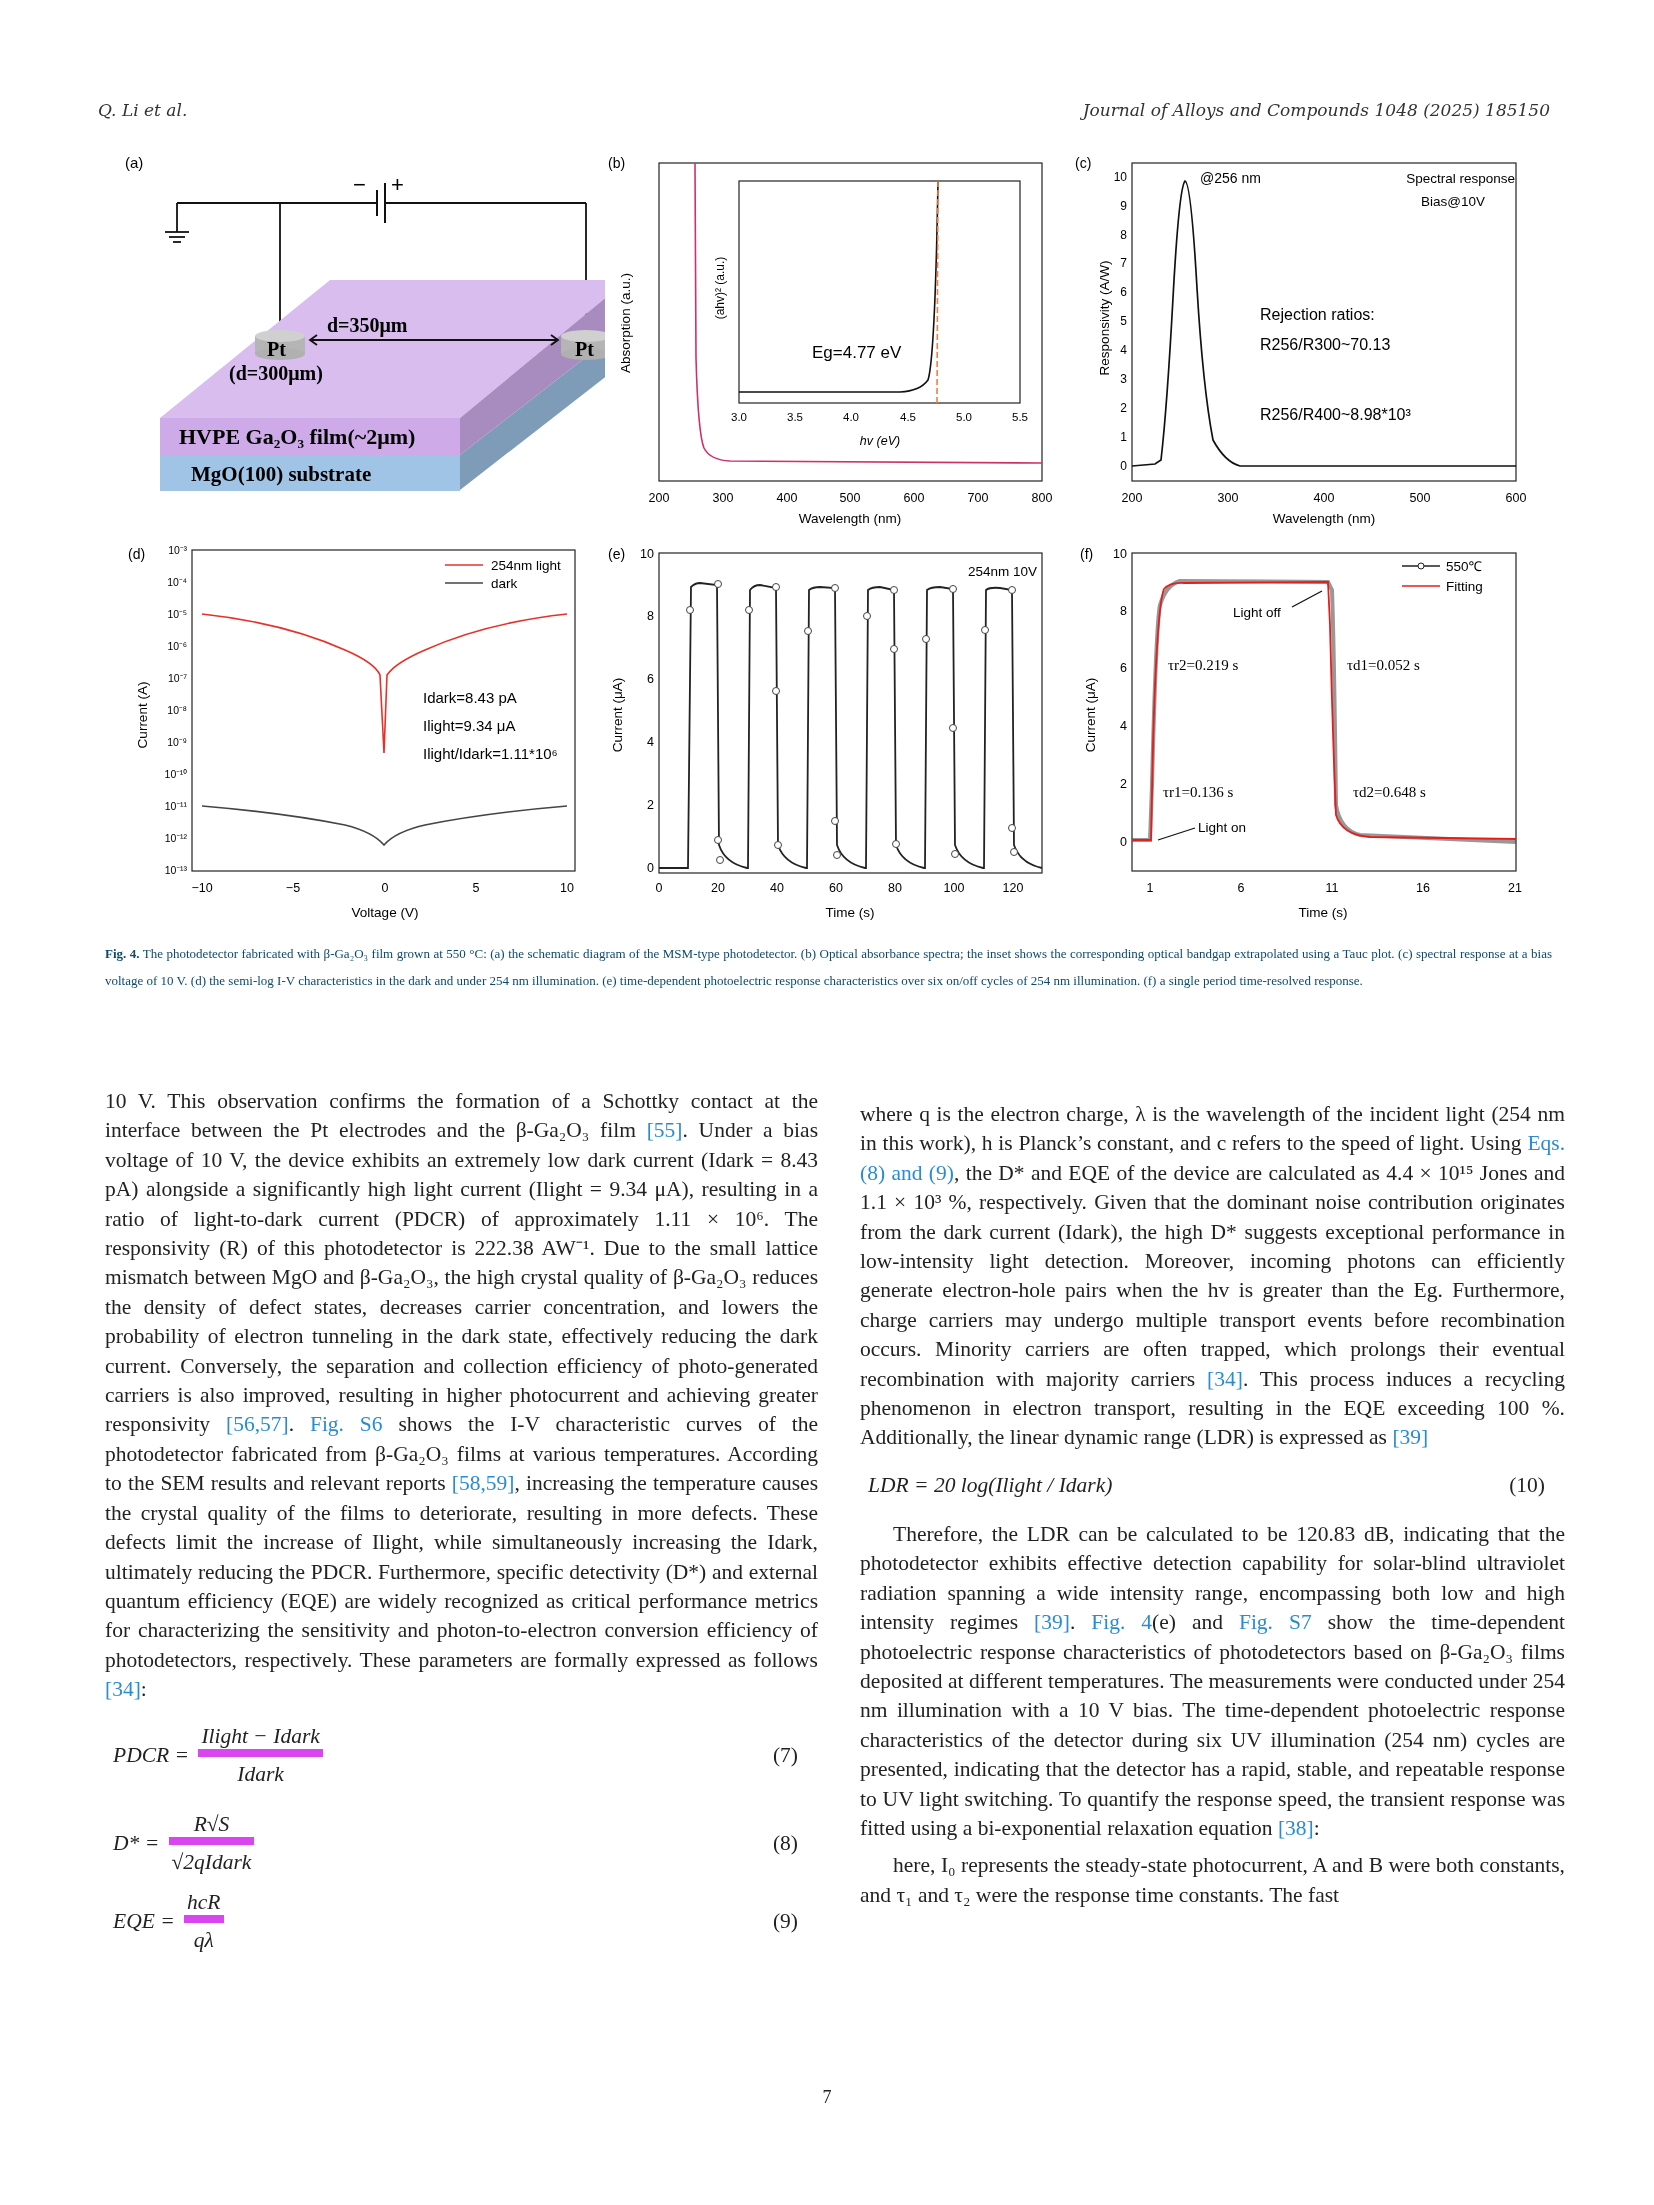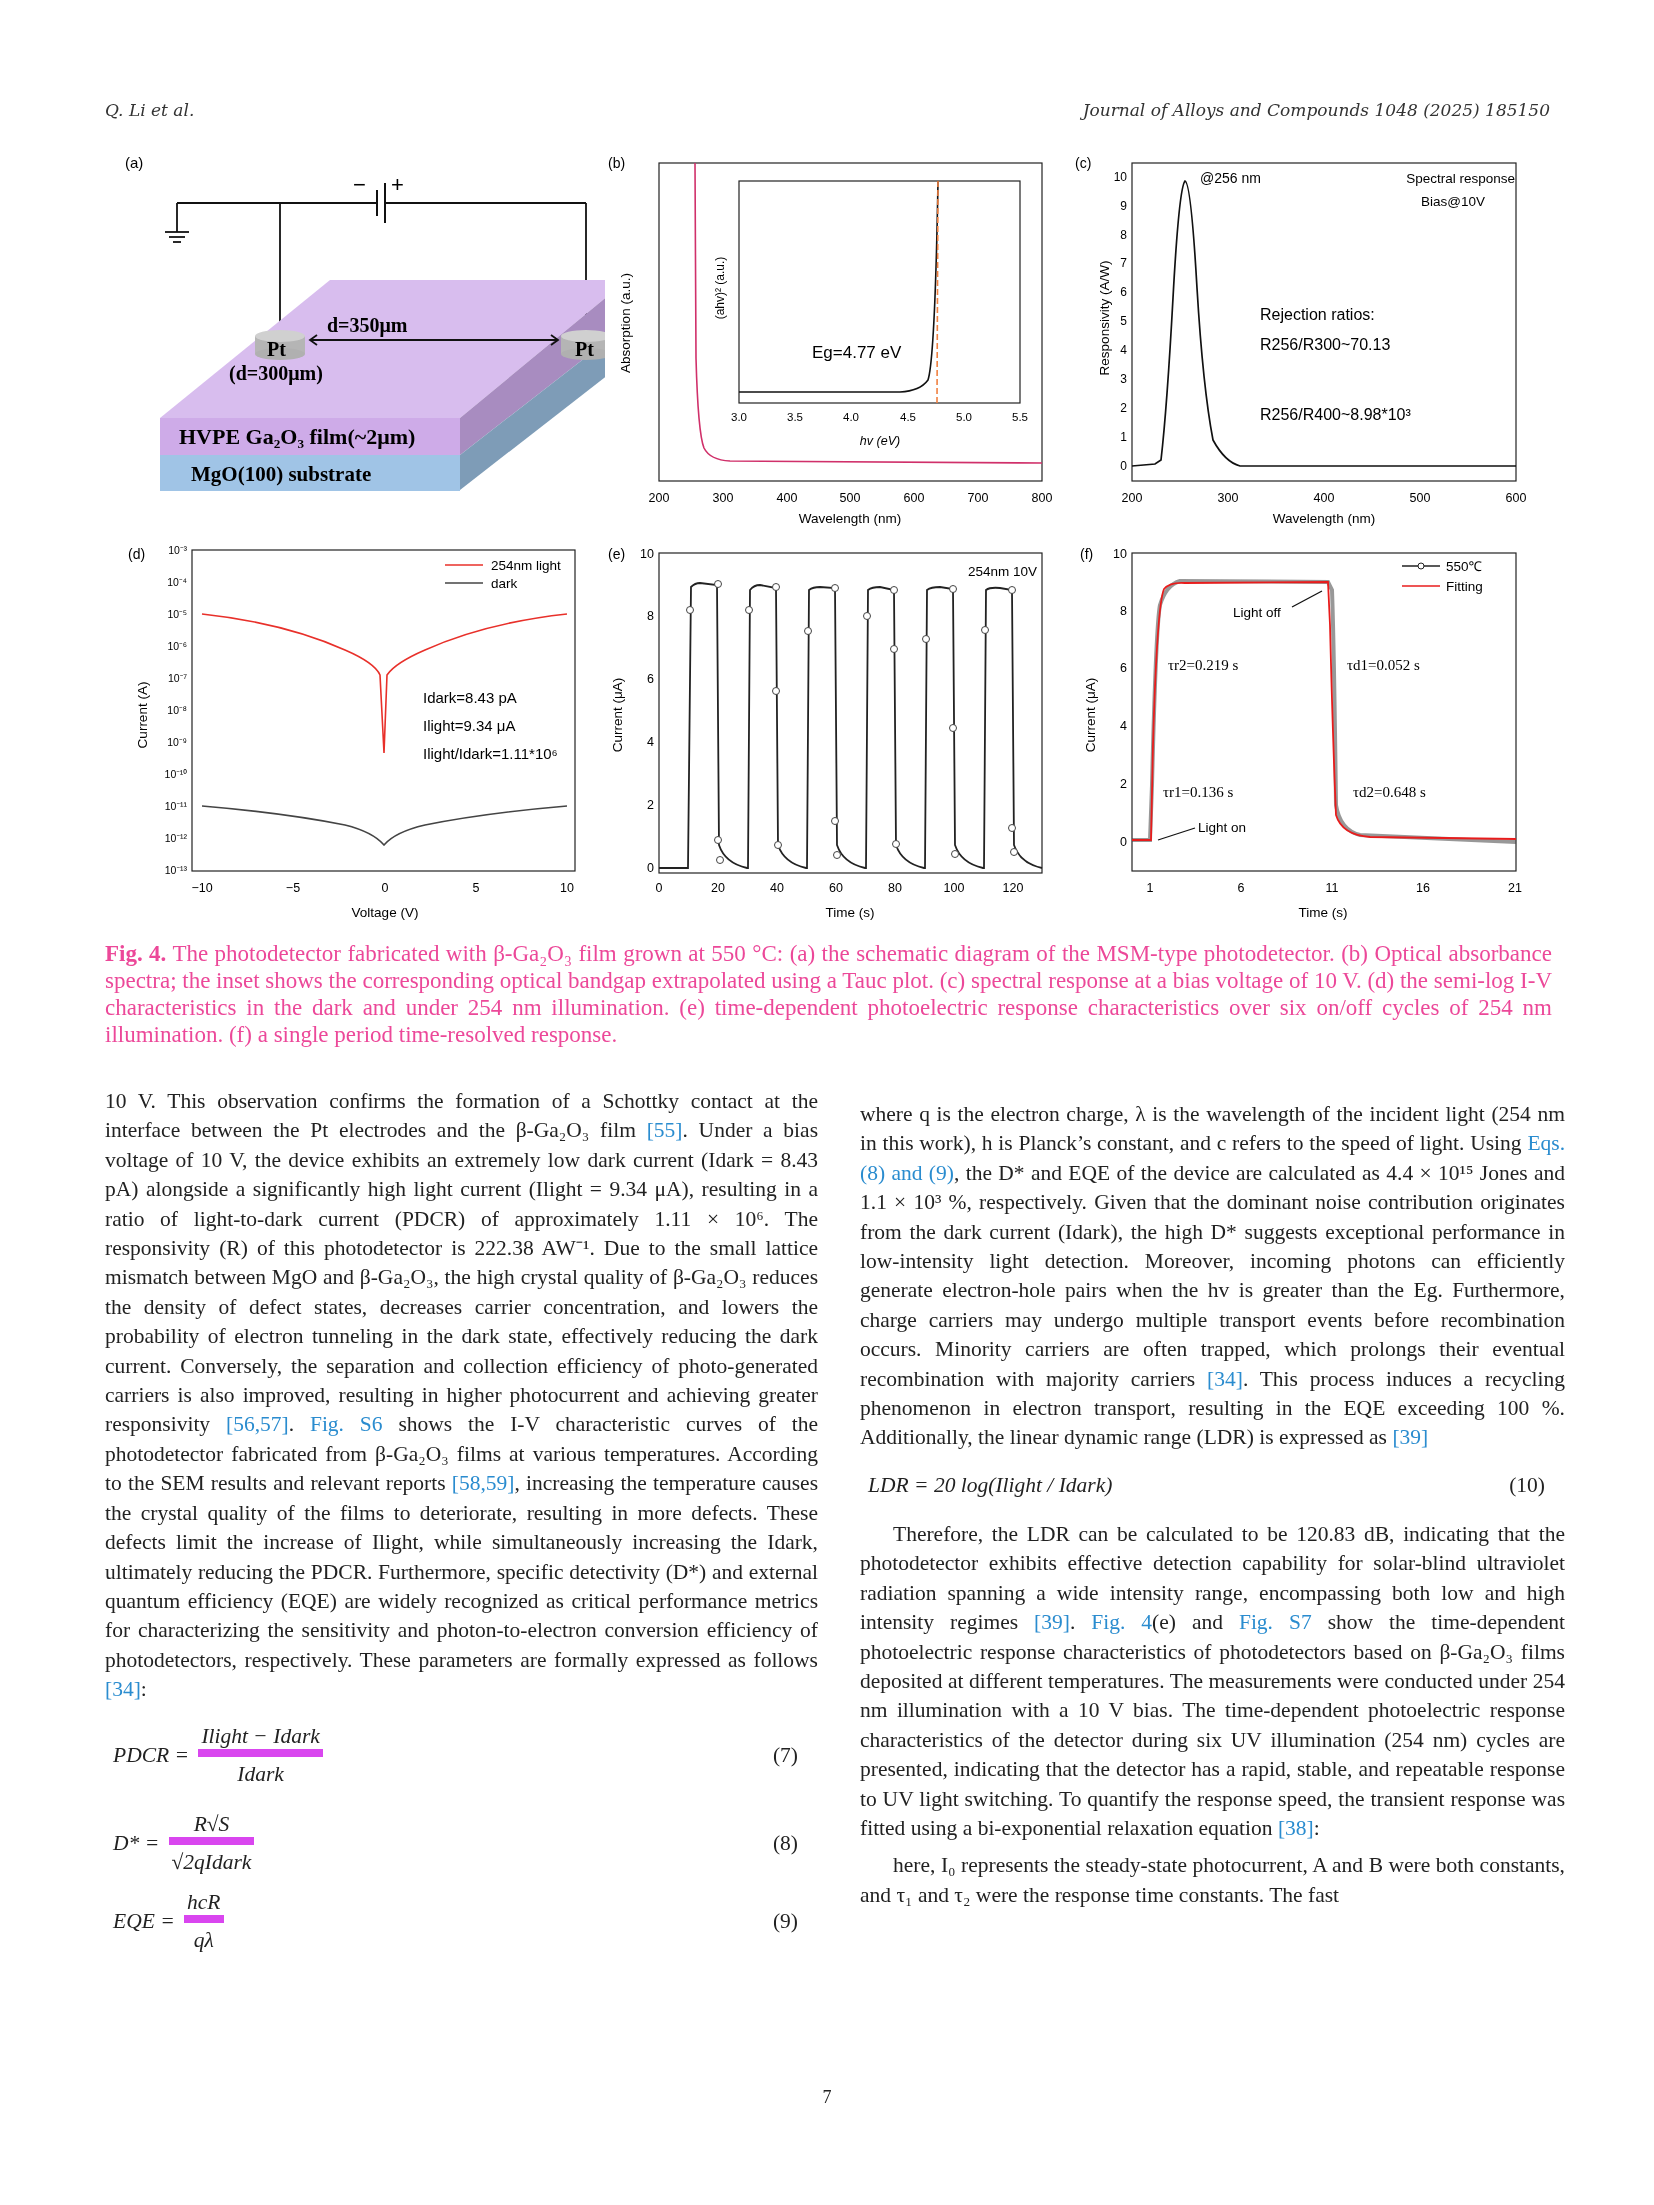--- a/index.html
+++ b/index.html
@@ -1,23 +1,23 @@
 <!DOCTYPE html>
 <html><head>
 <meta charset="utf-8">
 <style>
   html, body { margin:0; padding:0; background:#fff; }
   body { width:1654px; height:2205px; position:relative; font-family:"Liberation Serif", serif; color:#222; overflow:hidden; }
   .hdr { position:absolute; top:100px; font-family:"DejaVu Serif","Liberation Serif", serif; font-style:italic; font-size:17px; color:#333; }
-  .hdr.left { left:105px; }
+  .hdr.left { left:98px; }
   .hdr.right { right:104px; }
   .panel { position:absolute; }
   .panel svg { display:block; }
   .sans { font-family:"Liberation Sans", sans-serif; }
-  .caption { position:absolute; left:105px; top:940px; width:1447px; font-family:"Liberation Serif", serif; font-size:23px; line-height:27px; text-align:justify; color:#ec4899; }
+  .caption { position:absolute; left:105px; top:940px; width:1447px; font-family:"Liberation Serif", serif; font-size:13px; line-height:27px; text-align:justify; color:#0c4a6e; }
   .caption b { font-weight:bold; }
   .col { position:absolute; font-family:"Liberation Serif", serif; font-size:21.5px; line-height:29.4px; text-align:justify; color:#222; }
   .col.left { left:105px; top:1087px; width:713px; }
   .col.right { left:860px; top:1100px; width:705px; }
   .col p { margin:0; }
   .ref { color:#2a8ccf; }
   .indent { text-indent:33px; }
   .eq { position:relative; height:auto; font-style:italic; margin:8px; }
   .eqnum { position:absolute; right:12px; font-style:normal; }
   .frac { display:inline-block; vertical-align:middle; text-align:center; margin:0 4px; }

